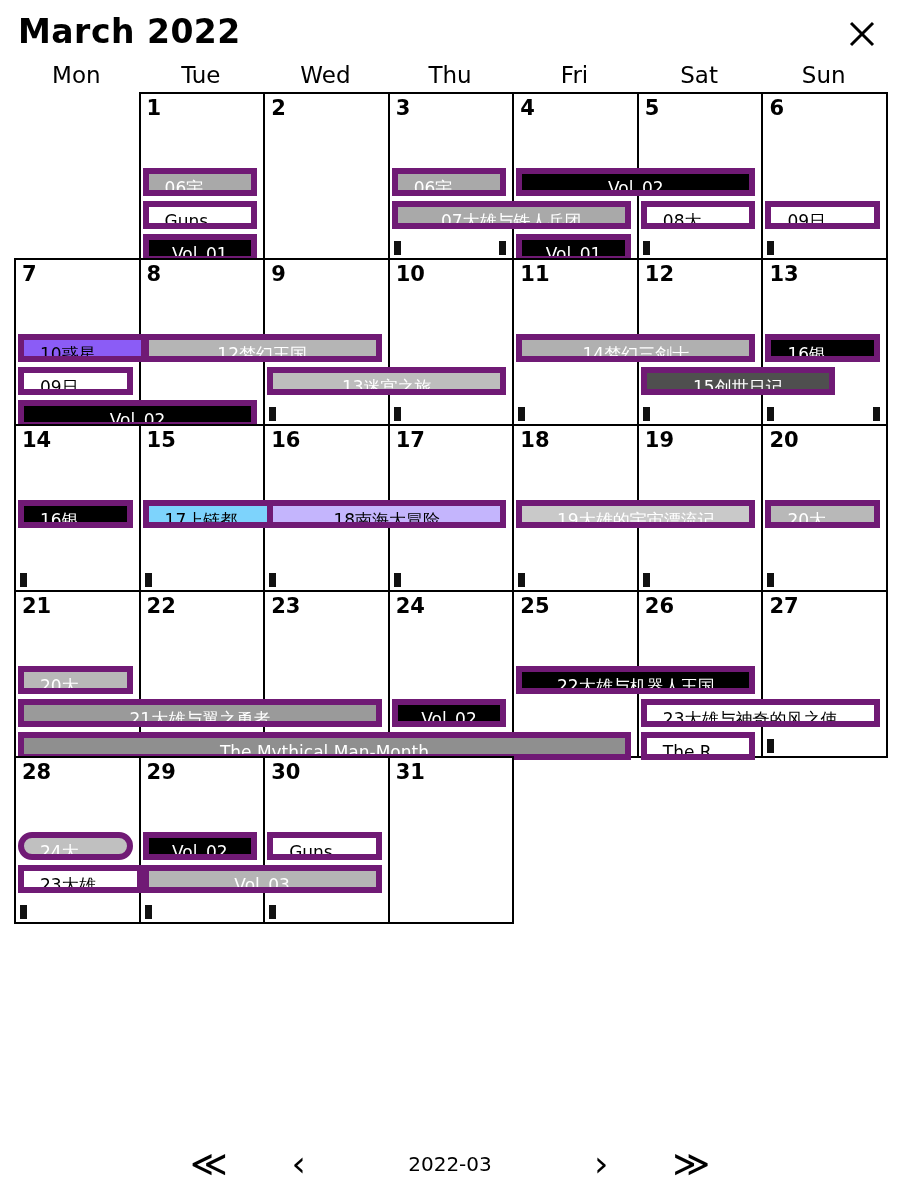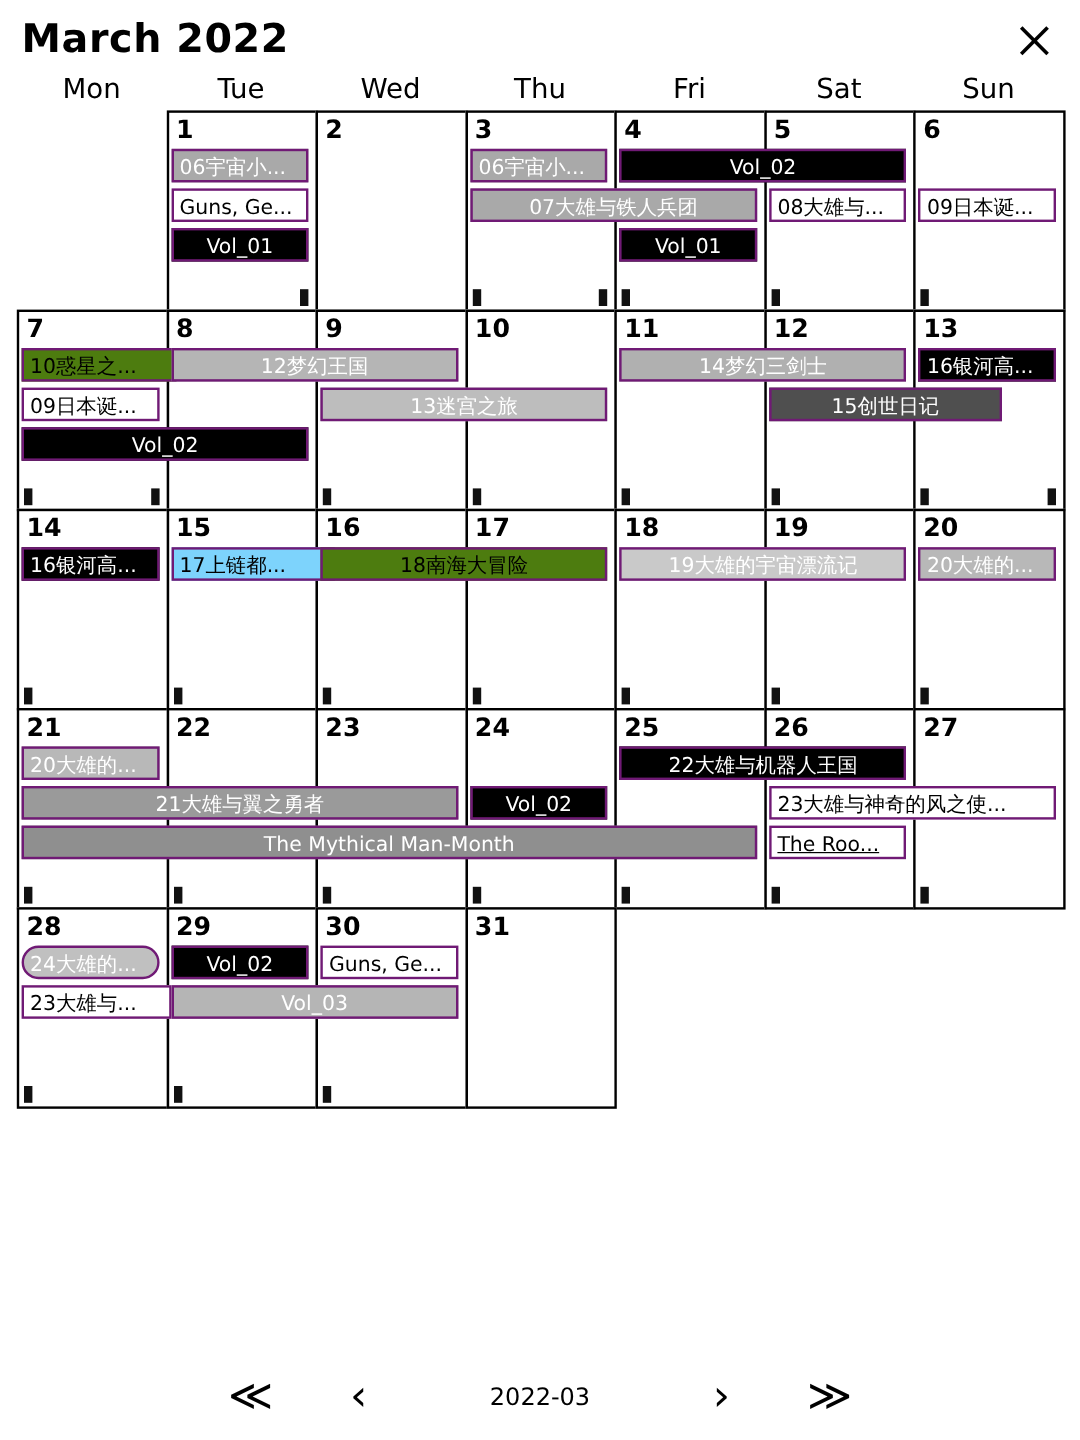--- a/index.html
+++ b/index.html
@@ -92,28 +92,29 @@
     position: absolute;
     inset: 0;
     pointer-events: none;
   }
   .event {
     position: absolute;
     height: 28px;
     line-height: 28px;
     font-size: 17px;
     box-sizing: border-box;
-    border: 2px solid #701a75;
+    border: 6px solid #701a75;
     text-align: center;
     white-space: nowrap;
     overflow: hidden;
     text-overflow: ellipsis;
-    padding: 0 5px;
+    padding: 0 16px;
     pointer-events: auto;
     cursor: pointer;
+    margin-top: 44px;
   }
   .event.left { text-align: left; }
 
   .footer {
     position: absolute;
     left: 0;
     right: 0;
     bottom: 14px;
     display: flex;
     align-items: center;
@@ -220,21 +221,21 @@
       <div class="day-cell">
         <div class="day-num">12</div>
         <div class="tick left"></div>
       </div>
       <div class="day-cell">
         <div class="day-num">13</div>
         <div class="tick left"></div>
         <div class="tick right"></div>
       </div>
       <div class="events-layer">
-        <div class="event left" style="left: 4px; width: 129px; top: 32px; background: #4d7c0f; color: rgb(0, 0, 0);">10惑星之...</div>
+        <div class="event left" style="left: 4px; width: 129px; top: 32px; background: #8b5cf6; color: rgb(0, 0, 0);">10惑星之...</div>
         <div class="event" style="left: 128.571px; width: 239.143px; top: 32px; background: rgb(181, 181, 181); color: rgb(255, 255, 255);">12梦幻王国</div>
         <div class="event" style="left: 502.286px; width: 239.143px; top: 32px; background: rgb(176, 176, 176); color: rgb(255, 255, 255);">14梦幻三剑士</div>
         <div class="event left" style="left: 751.429px; width: 114.571px; top: 32px; background: rgb(0, 0, 0); color: rgb(255, 255, 255);">16银河高...</div>
         <div class="event left" style="left: 4px; width: 114.571px; top: 65px; background: rgb(255, 255, 255); color: rgb(0, 0, 0);">09日本诞...</div>
         <div class="event" style="left: 253.143px; width: 239.143px; top: 65px; background: rgb(189, 189, 189); color: rgb(255, 255, 255);">13迷宫之旅</div>
         <div class="event" style="left: 626.857px; width: 194px; top: 65px; background: rgb(79, 79, 79); color: rgb(255, 255, 255);">15创世日记</div>
         <div class="event" style="left: 4px; width: 239.143px; top: 98px; background: rgb(0, 0, 0); color: rgb(255, 255, 255);">Vol_02</div>
       </div>
     </div>
     <div class="week-row">
@@ -262,21 +263,21 @@
         <div class="day-num">19</div>
         <div class="tick left"></div>
       </div>
       <div class="day-cell">
         <div class="day-num">20</div>
         <div class="tick left"></div>
       </div>
       <div class="events-layer">
         <div class="event left" style="left: 4px; width: 114.571px; top: 32px; background: rgb(0, 0, 0); color: rgb(255, 255, 255);">16银河高...</div>
         <div class="event left" style="left: 128.571px; width: 136px; top: 32px; background: #7dd3fc; color: rgb(0, 0, 0);">17上链都...</div>
-        <div class="event" style="left: 253.143px; width: 239.143px; top: 32px; background: #4d7c0f; color: rgb(0, 0, 0);">18南海大冒险</div>
+        <div class="event" style="left: 253.143px; width: 239.143px; top: 32px; background: #c4b5fd; color: rgb(0, 0, 0);">18南海大冒险</div>
         <div class="event" style="left: 502.286px; width: 239.143px; top: 32px; background: rgb(201, 201, 201); color: rgb(255, 255, 255);">19大雄的宇宙漂流记</div>
         <div class="event left" style="left: 751.429px; width: 114.571px; top: 32px; background: rgb(184, 184, 184); color: rgb(255, 255, 255);">20大雄的...</div>
       </div>
     </div>
     <div class="week-row">
       <div class="day-cell">
         <div class="day-num">21</div>
         <div class="tick left"></div>
       </div>
       <div class="day-cell">

